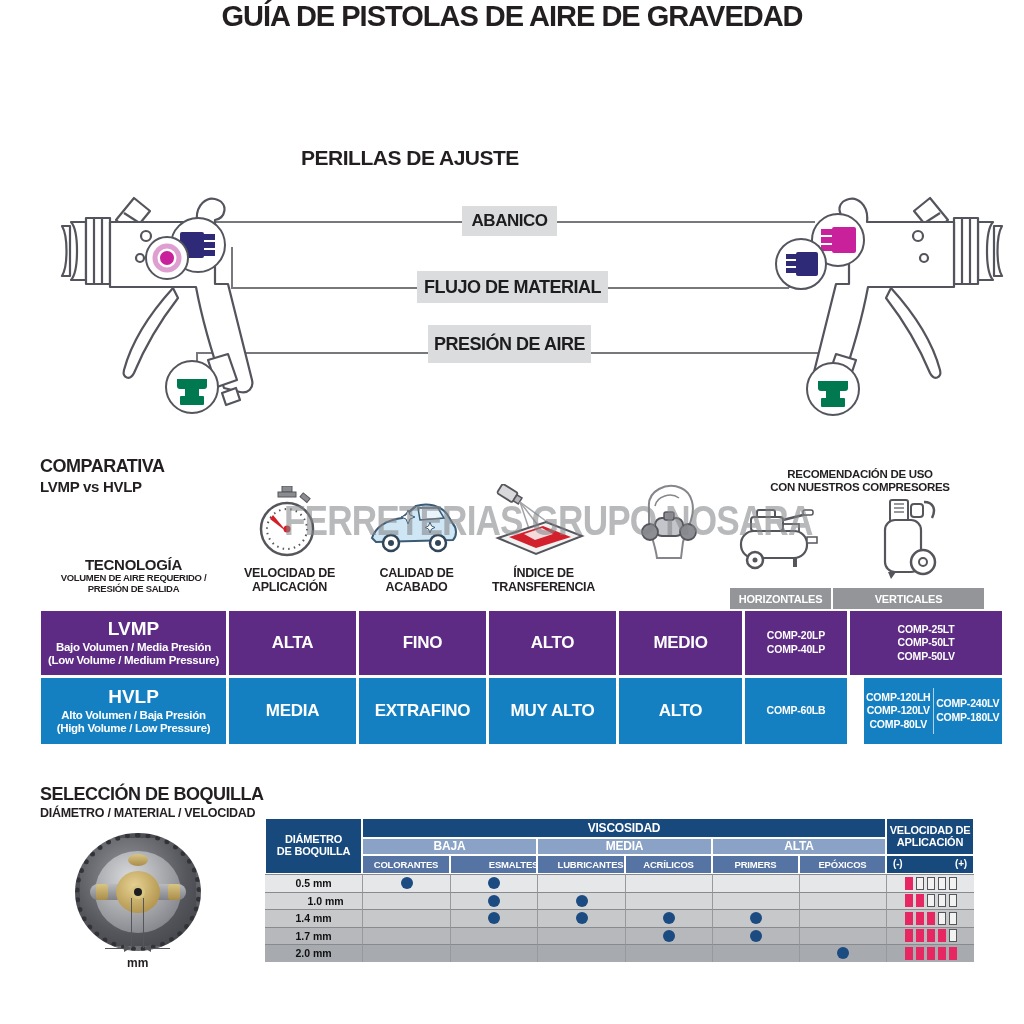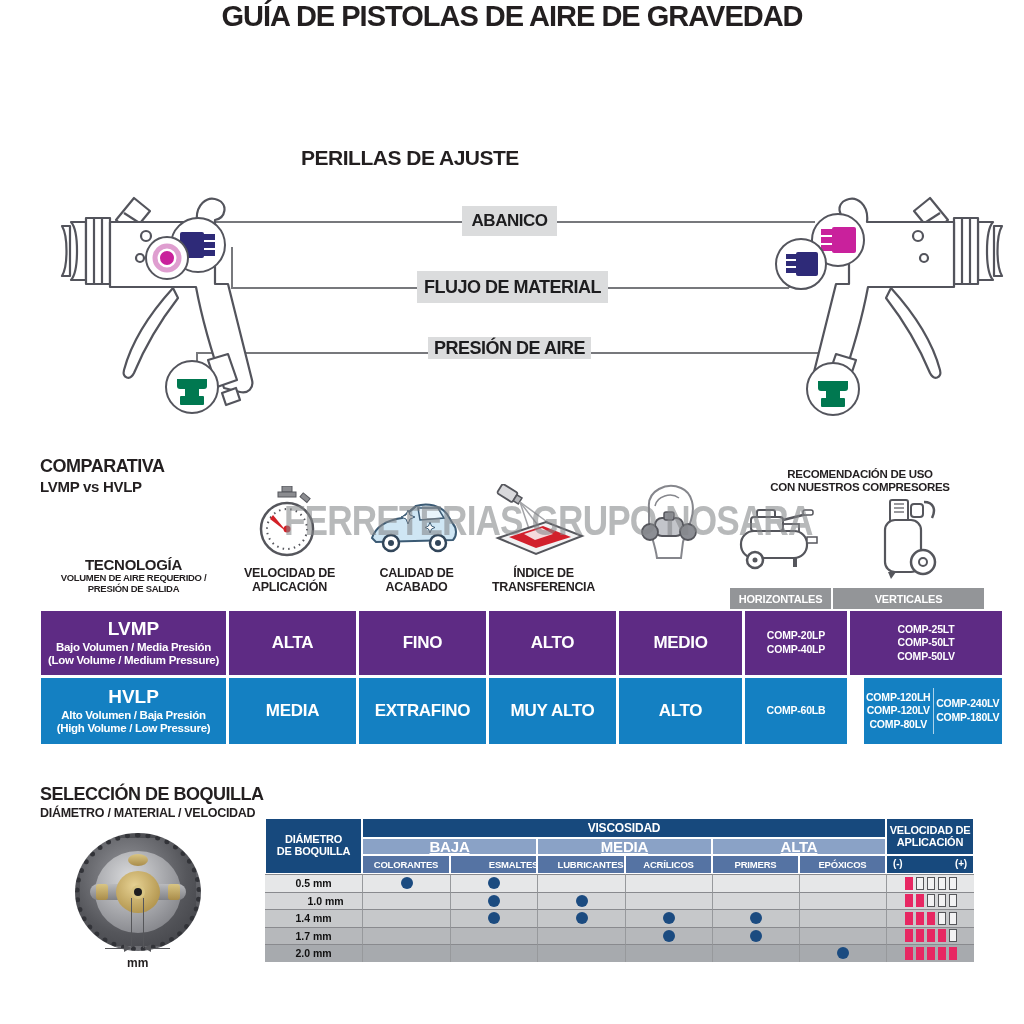--- a/index.html
+++ b/index.html
@@ -52,21 +52,21 @@
 
   
   .noz-head { font-size:18px; font-weight:bold; letter-spacing:-0.5px; }
   .noz-sub  { font-size:12.5px; font-weight:bold; letter-spacing:-0.3px; }
 
   #nozzle-grid { display:grid; grid-template-columns:97px 88px 87px 88px 87px 87px 87px 88px;
                  grid-template-rows:20px 17px 19px; grid-auto-rows:17.5px; }
   .nh { color:#fff; font-weight:bold; text-align:center; display:flex; align-items:center;
         justify-content:center; border:1px solid #fff; line-height:1.05; letter-spacing:-0.2px; }
   .nh-navy { background:#17497d; }
-  .nh-group { background:#8aa2c6; font-size:15px;text-decoration:underline; }
+  .nh-group { background:#8aa2c6; font-size:12px; }
   .nh-mat { background:#5573a3; font-size:9.5px; }
   .nh-visc { font-size:12px; }
   .nh-diam { font-size:11px; flex-direction:column; }
   .nh-speed { font-size:11px; flex-direction:column; }
   .nh-signs { font-size:10px; justify-content:space-between; padding:0 6px; }
   .nd-cell { display:flex; align-items:center; justify-content:center;
              border-top:1px solid #898a8e; border-left:1px solid #97999c; }
   .nd-cell:first-child, .nd-first { border-left:none; }
   .nd-label { font-size:10.5px; font-weight:bold; color:#111; }
   .dot { width:12px; height:12px; border-radius:50%; display:block; }
@@ -143,21 +143,21 @@
   <div class="abs line" style="left:231px; top:287px; width:186px; height:1.5px;"></div>
   <div class="abs line" style="left:608px; top:287px; width:181px; height:1.5px;"></div>
   <div class="abs line" style="left:788px; top:266px; width:1.5px; height:22px;"></div>
   <div class="abs line" style="left:196px; top:352px; width:232px; height:1.5px;"></div>
   <div class="abs line" style="left:196px; top:352px; width:1.5px; height:18px;"></div>
   <div class="abs line" style="left:591px; top:352px; width:231px; height:1.5px;"></div>
   <div class="abs line" style="left:821px; top:352px; width:1.5px; height:16px;"></div>
 
   <div class="abs label-bar" style="left:462px; top:206px; width:95px; height:30px; font-size:17px;">ABANICO</div>
   <div class="abs label-bar" style="left:417px; top:271px; width:191px; height:32px; font-size:18px;">FLUJO DE MATERIAL</div>
-  <div class="abs label-bar" style="left:428px; top:337px; width:163px; height:22px; font-size:18px;">PRESIÓN DE AIRE</div>
+  <div class="abs label-bar" style="left:428px; top:325px; width:163px; height:38px; font-size:18px;">PRESIÓN DE AIRE</div>
 
   <svg class="abs gun" style="left:58px; top:192px;" width="240" height="225">
       <use href="#gun-sym"></use>
     </svg>
 
   <svg class="abs gun right" style="left:766px; top:192px;" width="240" height="225">
       <use href="#gun-sym"></use>
     </svg>
 
   <svg class="abs" style="left:168px; top:215px;" width="60" height="60">

